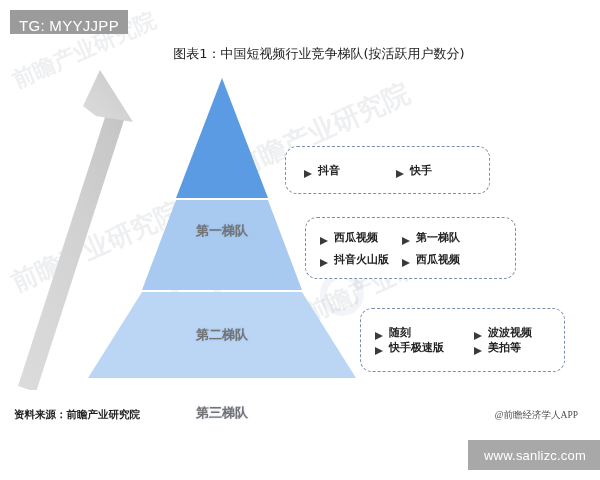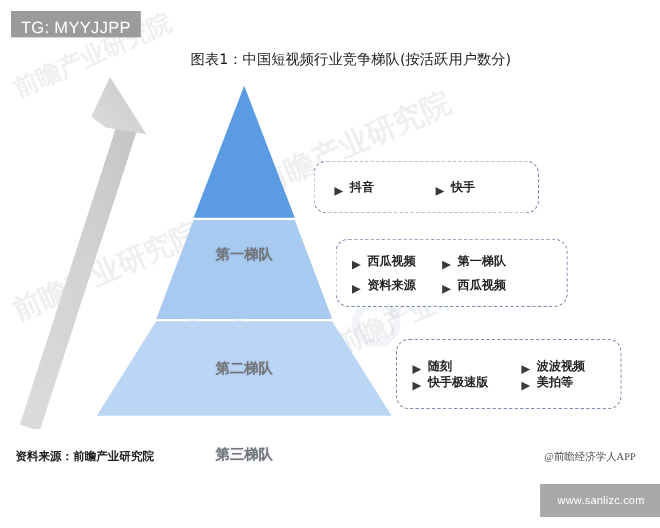--- a/index.html
+++ b/index.html
@@ -194,21 +194,21 @@
   #site-band {
     position: absolute;
     right: 0;
     bottom: 10px;
     height: 30px;
     padding: 0 14px 0 16px;
     display: flex;
     align-items: center;
     background: #a8a8a8;
     color: #ffffff;
-    font-size: 10px;
+    font-size: 13px;
     letter-spacing: 0.2px;
     white-space: nowrap;
     z-index: 40;
   }
 </style>
 </head>
 <body>
 
 <div id="canvas">
 
@@ -273,21 +273,21 @@
         <span>西瓜视频</span>
       </span>
       <span class="callout-item">
         <i class="bullet"></i>
         <span>第一梯队</span>
       </span>
     </div>
     <div class="callout-row">
       <span class="callout-item">
         <i class="bullet"></i>
-        <span>资料来源</span>
+        <span>抖音火山版</span>
       </span>
       <span class="callout-item">
         <i class="bullet"></i>
         <span>西瓜视频</span>
       </span>
     </div>
   </div>
 
   <div class="callout" id="callout-3">
     <div class="callout-row">

